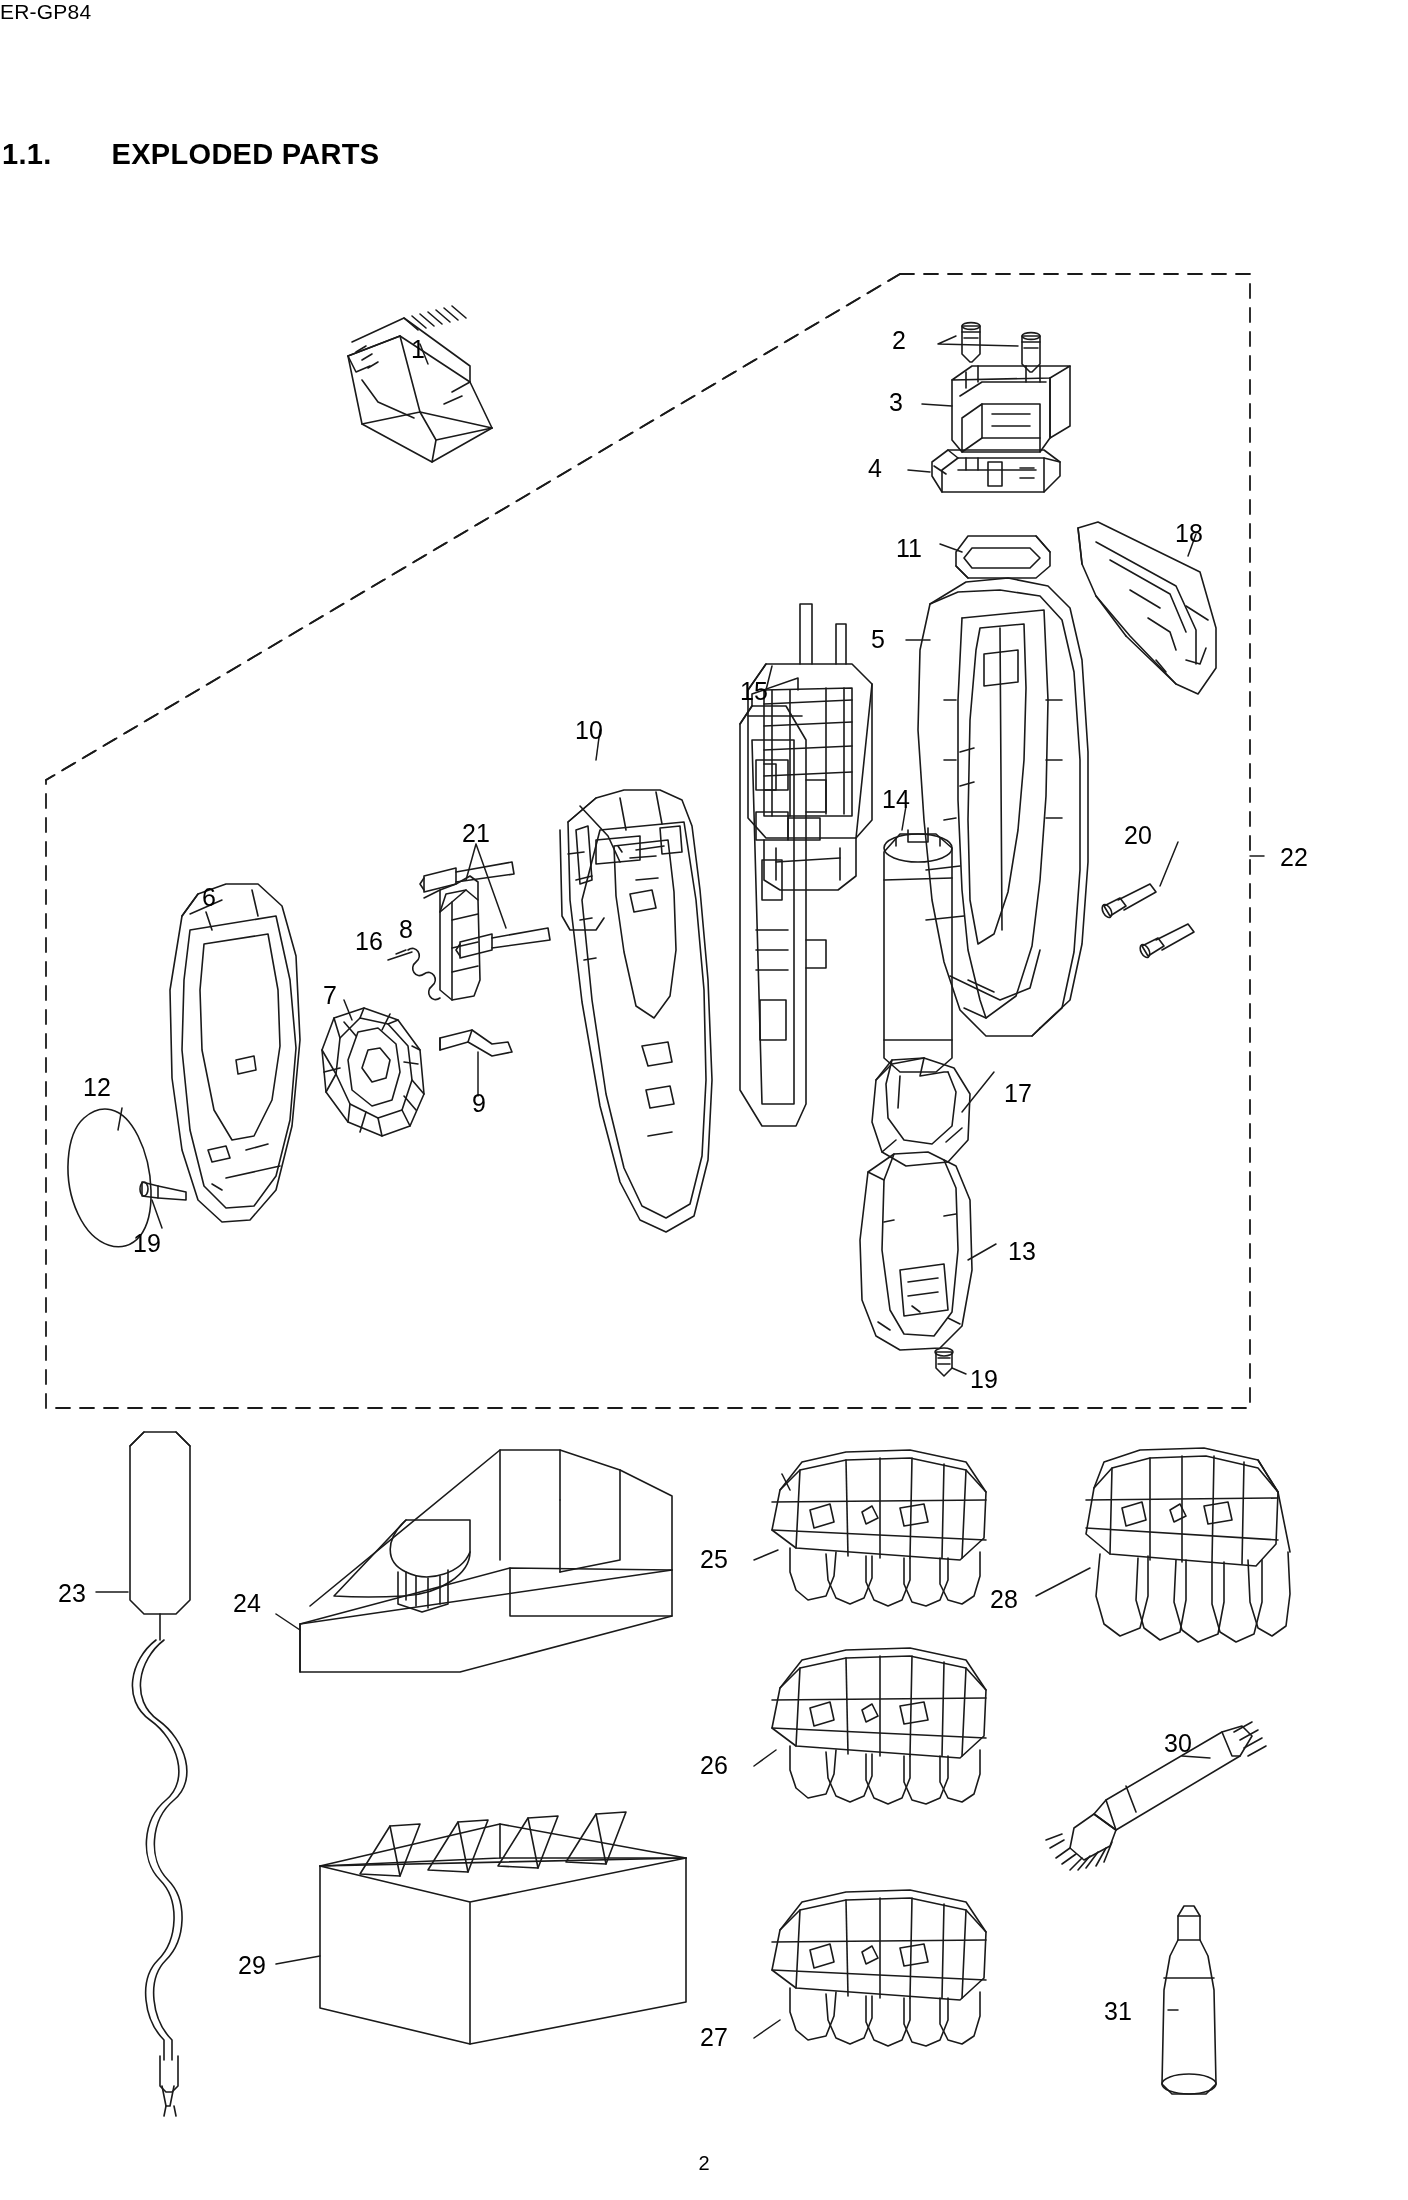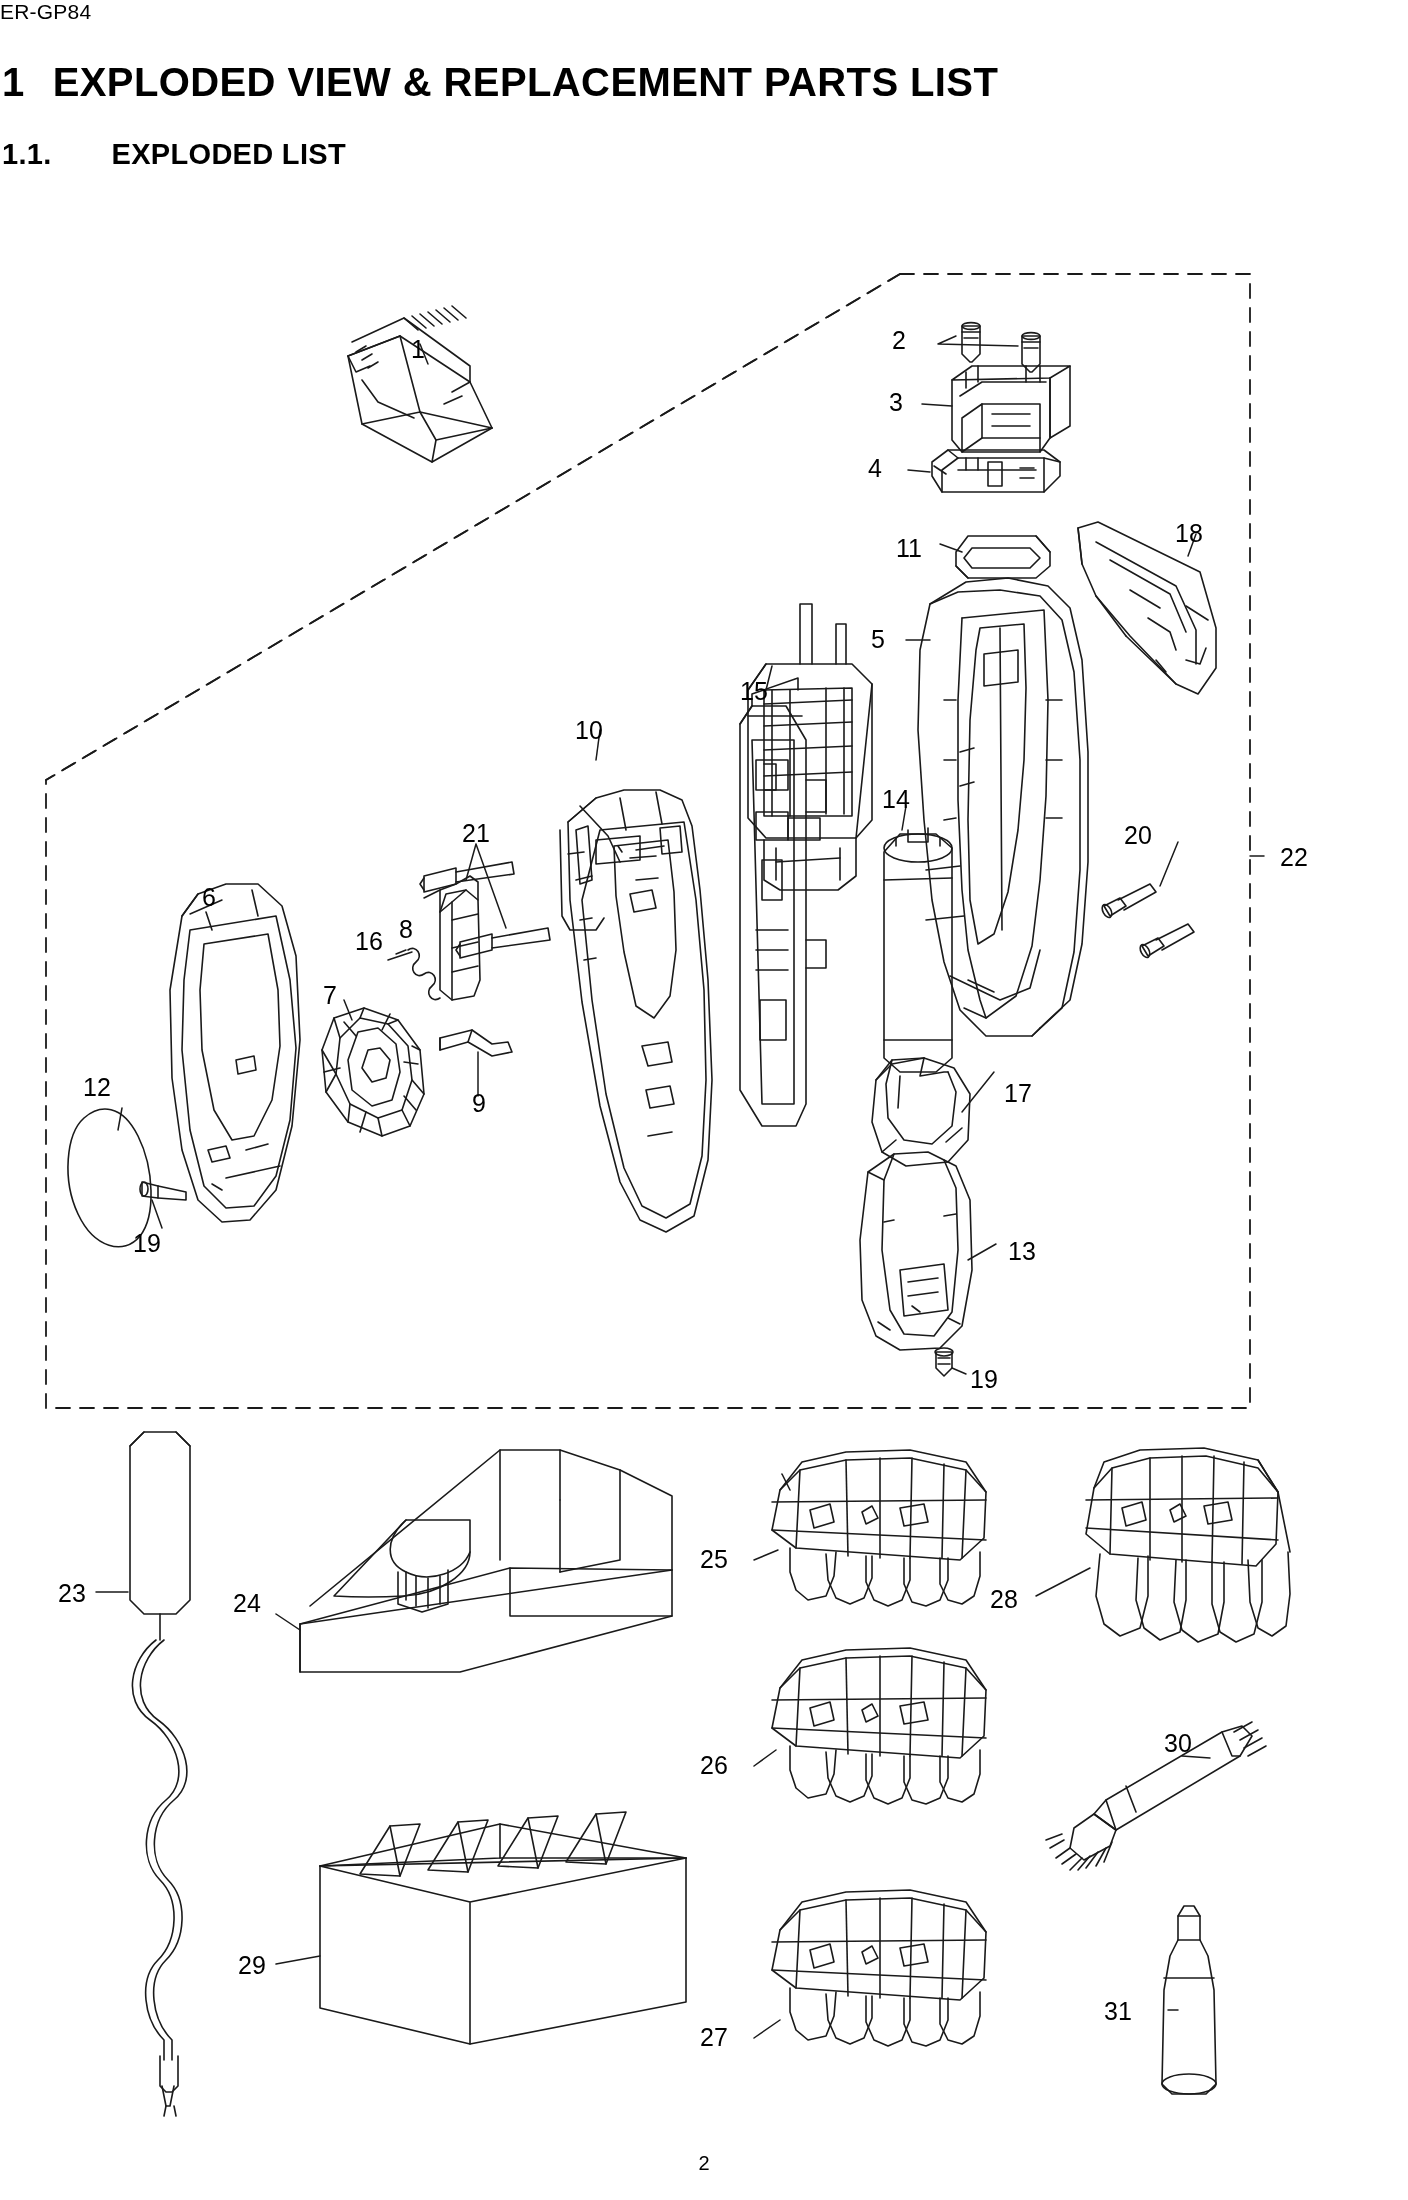--- a/index.html
+++ b/index.html
@@ -72,26 +72,23 @@
     fill: #000;
   }
 </style>
 </head>
 <body>
 
 <div class="page">
 
   <div class="model-code">ER-GP84</div>
 
-  <div class="h1">
-    <span class="num">1</span><span>EXPLODED VIEW &amp; REPLACEMENT PARTS LIST</span>
-  </div>
 
   <div class="h2">
-    <span class="num">1.1.</span><span>EXPLODED LIST</span>
+    <span class="num">1.1.</span><span>EXPLODED PARTS</span>
   </div>
 
   <svg class="diagram" viewBox="0 0 1408 2200">
     <g fill="none" stroke="#1a1a1a" stroke-width="1.6" stroke-linejoin="round" stroke-linecap="round">
 
       <path d="M 900 274 L 1250 274 L 1250 1408 L 46 1408 L 46 780 Z" stroke-dasharray="14 10" stroke-width="1.8"></path>
       <path d="M 900 274 L 46 780" stroke-dasharray="14 10" stroke-width="1.8"></path>
 
       <g>
         <path d="M348 356 L362 424 L432 462 L492 428 L470 382 L400 336 Z"></path>

